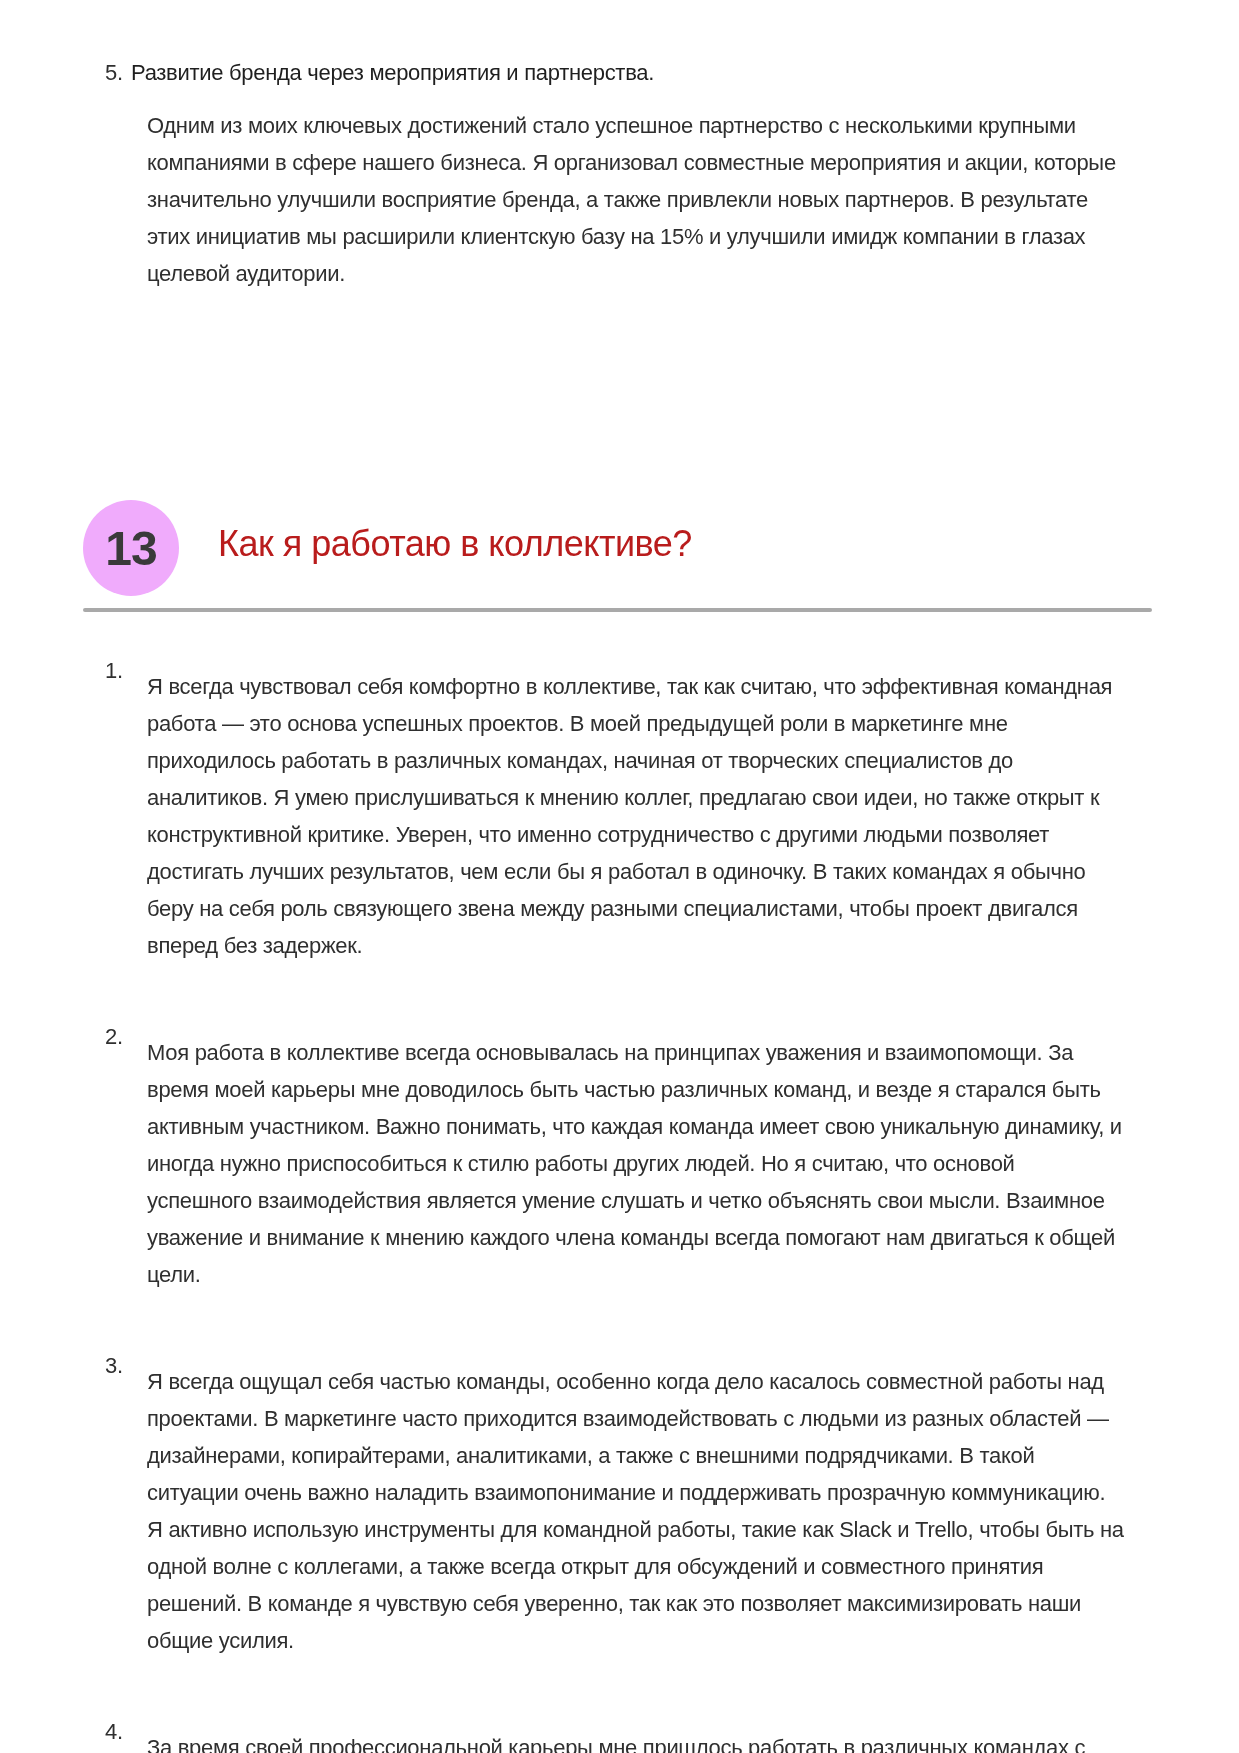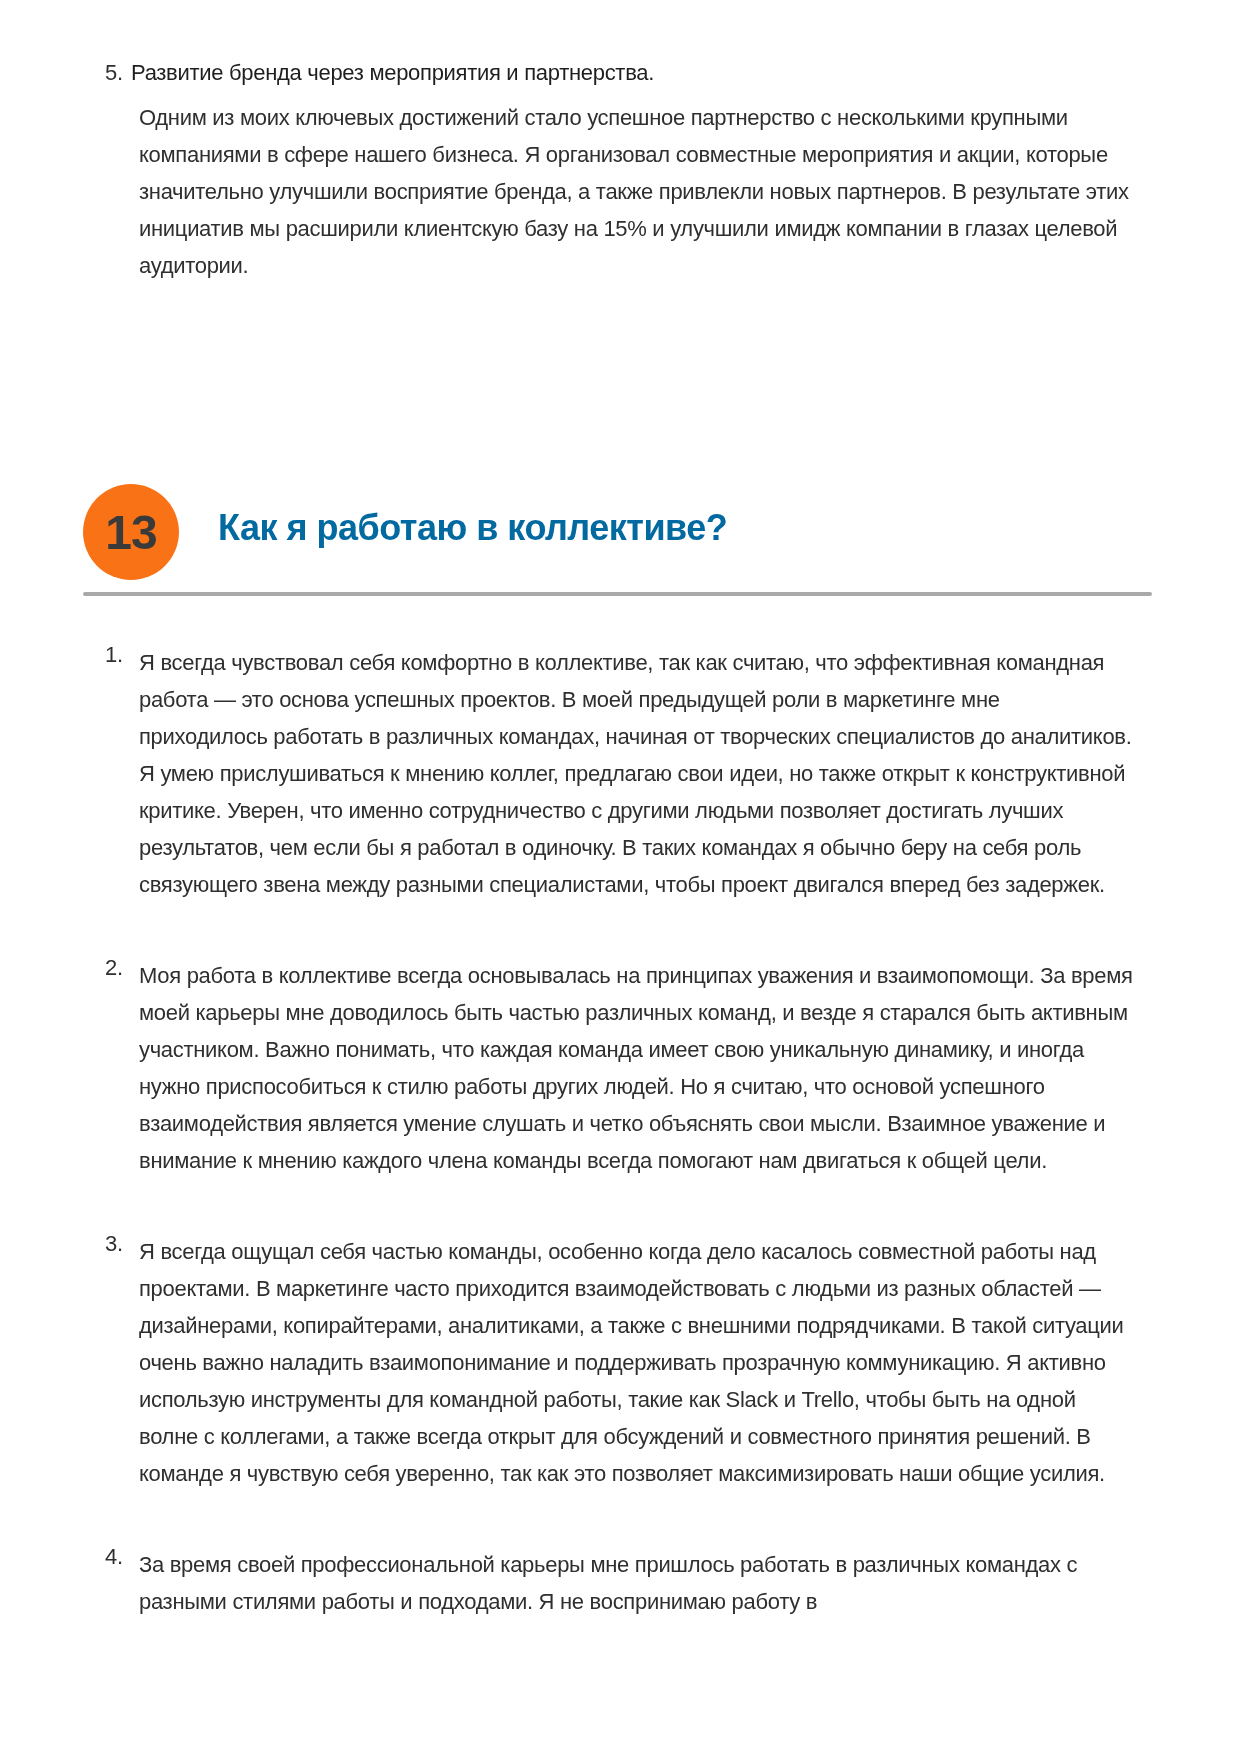--- a/index.html
+++ b/index.html
@@ -26,53 +26,53 @@
   .li .li-content { flex: 1; min-width: 0; max-width: 1010px; }
   .li-heading {
     margin: 0;
     font-size: 22px;
     line-height: 37px;
     font-weight: normal;
     letter-spacing: -0.3px;
     color: #1f1f1f;
   }
   .li-body {
-    margin: 8px;
+    margin: 16px;
     font-size: 22px;
     line-height: 37px;
     letter-spacing: -0.3px;
     color: #2f2f2f;
   }
   .q-header {
     margin-top: 192px;
     display: flex;
     align-items: center;
   }
   .q-badge {
     flex: 0 0 96px;
     width: 96px;
     height: 96px;
     border-radius: 50%;
-    background: #f97316;
+    background: #f0abfc;
     display: flex;
     align-items: center;
     justify-content: center;
   }
   .q-badge .q-num {
     font-size: 48px;
     font-weight: bold;
     color: #3a3a3a;
     letter-spacing: -1px;
   }
   .q-title {
     margin: 0 0 8px 39px;
     font-size: 36px;
-    font-weight: bold;
+    font-weight: normal;
     letter-spacing: -0.5px;
-    color: #0369a1;
+    color: #b91c1c;
   }
   .divider {
     height: 4px;
     background: #a9a9a9;
     border-radius: 2px;
     margin-top: 12px;
   }
   .answers { margin-top: 40px; }
   .answers .li { margin-bottom: 38px; }
 </style>

